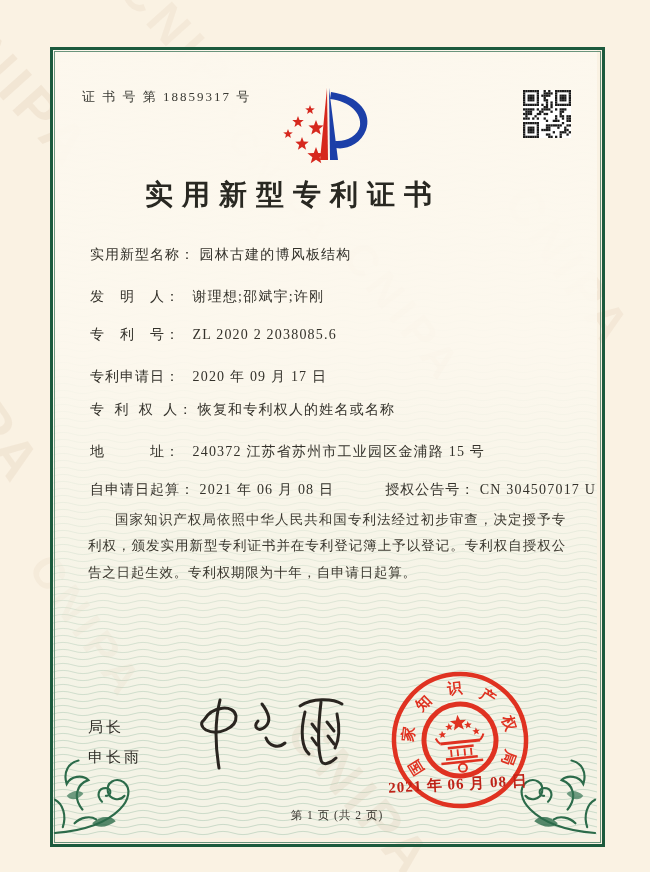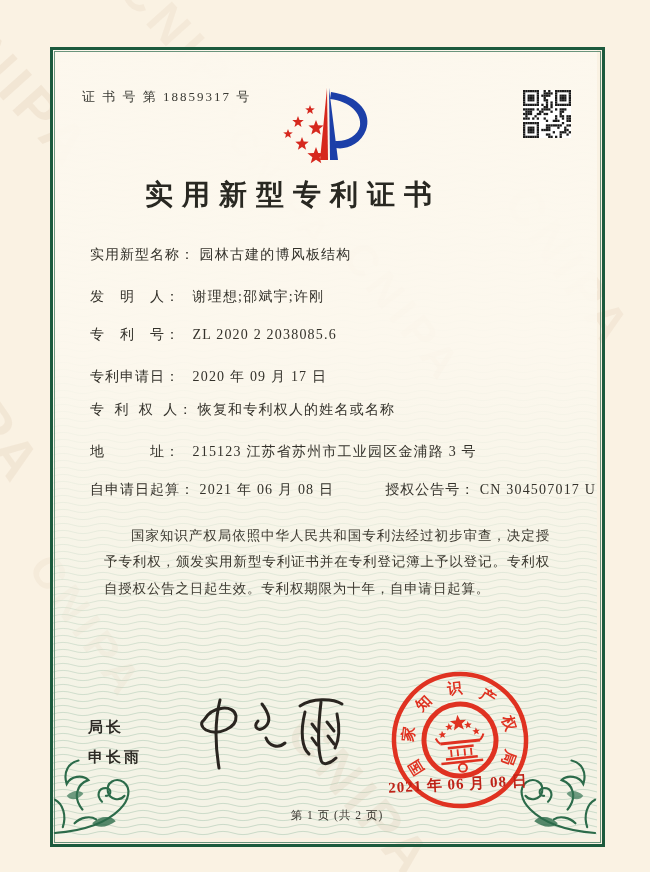--- a/index.html
+++ b/index.html
@@ -24,22 +24,22 @@
   
   .certno{left:82px;top:88px;font-size:13px;letter-spacing:2px;color:#3a3a34;}
   .title{left:0;top:176px;width:586px;text-align:center;font-size:28px;font-weight:600;
          letter-spacing:9px;color:#292822;}
   
   .row{left:90px;width:480px;font-size:14px;color:#34322b;letter-spacing:1px;white-space:nowrap;}
   .lbl{display:inline-block;min-width:98px;font-family:Liberation Mono, monospace;}
   .val{letter-spacing:1.2px;}
   .paras{left:88px;top:507px;width:478px;font-size:13.5px;color:#3b382f;
          text-align:justify;line-height:1.95;letter-spacing:.8px;}
-  .paras p{margin:16px;text-indent:2em;}
-  .director{left:88px;font-family:"Liberation Sans",sans-serif;font-weight:bold;
+  .paras p{margin:0;text-indent:2em;}
+  .director{left:88px;font-family:"Liberation Sans",sans-serif;font-weight:normal;
             font-size:15px;letter-spacing:3px;color:#2e2c26;}
   .footer{left:12px;top:808px;width:650px;text-align:center;font-size:11.5px;
           letter-spacing:1px;color:#37352e;}
   .sealdate{left:368px;top:775px;width:180px;text-align:center;font-size:15px;
             font-weight:bold;color:#bf2318;letter-spacing:1px;z-index:8;
             transform:rotate(-3deg);}
   .sig{left:188px;top:688px;z-index:6;}
   .seal{left:389px;top:669px;z-index:7;opacity:.93;transform:rotate(-6deg);}
   .qr{left:523px;top:90px;}
   .logo{left:272px;top:84px;}
@@ -447,21 +447,21 @@
 <div class="content abs row" style="top:368px">
   <span class="lbl">专利申请日：</span>
   <span class="val">2020 年 09 月 17 日</span>
 </div>
 <div class="content abs row" style="top:401px">
   <span class="lbl">专 利 权 人：</span>
   <span class="val">恢复和专利权人的姓名或名称</span>
 </div>
 <div class="content abs row" style="top:443px">
   <span class="lbl">地　　　址：</span>
-  <span class="val">215123 江苏省苏州市工业园区金浦路 3 号</span>
+  <span class="val">240372 江苏省苏州市工业园区金浦路 15 号</span>
 </div>
 <div class="content abs row" style="top:481px">
   <span class="lbl">自申请日起算：</span>
   <span class="val">2021 年 06 月 08 日</span>
   <span style="display:inline-block;width:42px"></span>
   <span>授权公告号：</span>
   <span class="val">CN 304507017 U</span>
 </div>
 
 <div class="content abs paras">

